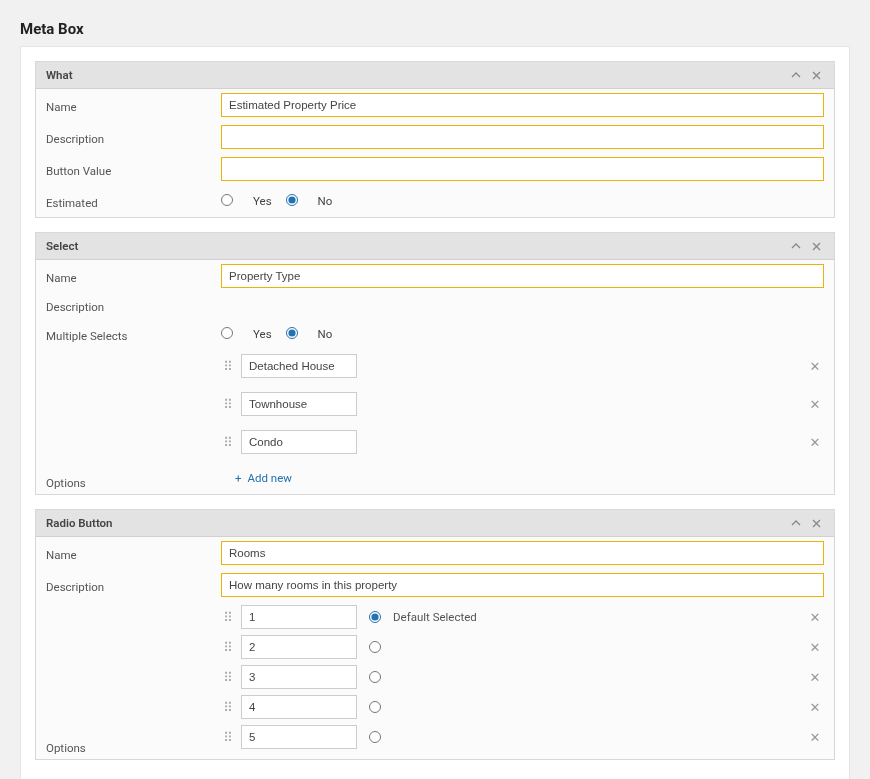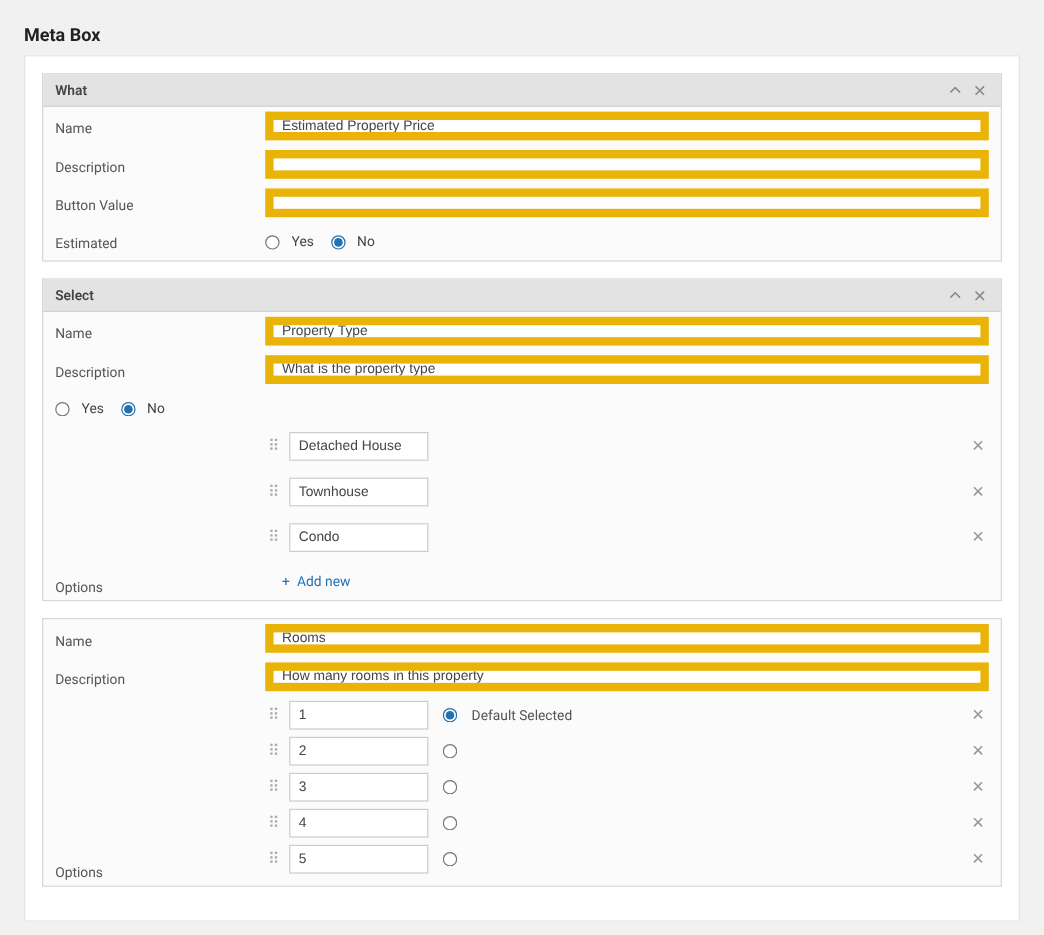--- a/index.html
+++ b/index.html
@@ -68,37 +68,37 @@
     font-size: 11.5px;
     color: #555;
     padding-top: 4px;
   }
   .val {
     flex: 1;
   }
   .tin {
     width: 100%;
     height: 24px;
-    border: 7px solid #eab308;
+    border: 1px solid #eab308;
     background: #fff;
     padding: 2px 7px;
     font-size: 11.5px;
     color: #444;
   }
   .radio-pair {
     display: flex;
     align-items: center;
     gap: 14px;
     font-size: 11.5px;
     height: 24px;
   }
   .radio-pair label {
     display: flex;
-    align-items: flex-end;
-    gap: 10px;
+    align-items: flex-start;
+    gap: 20px;
     cursor: pointer;
   }
   input[type=radio] {
     width: 12px; height: 12px;
     accent-color: #2271b1;
   }
   .opt-row {
     display: flex;
     align-items: center;
     gap: 6px;
@@ -215,23 +215,23 @@
               <path d="M1 1 L8 8 M8 1 L1 8" stroke="#888" stroke-width="1.3"></path>
             </svg>
         </span>
       </div>
       <div class="row">
         <div class="lbl">Name</div>
         <div class="val"><input class="tin" value="Property Type" style=""></div>
       </div>
       <div class="row">
         <div class="lbl">Description</div>
-        <div class="val"><input class="tin" value="What is the property type" style=""></div>
-      </div>
-      <div class="row">
+      </div>
+      <div class="row">
+        <div class="lbl">Multiple Selects</div>
         <div class="val">
           <div class="radio-pair">
             <label>
                 <input type="radio" name="mul1" style="">
                 <span>Yes</span>
               </label>
             <label>
                 <input type="radio" name="mul1" checked="" style="">
                 <span>No</span>
               </label>
@@ -258,20 +258,34 @@
           </div>
           <div class="addnew">
             <span>+</span>
             <span>Add new</span>
           </div>
         </div>
       </div>
     </div>
 
     <div class="field-block">
+      <div class="field-hdr">
+        <span>Radio Button</span>
+        <span class="spacer"></span>
+        <span class="hdr-ic">
+          <svg width="10" height="6" viewBox="0 0 10 6">
+              <path d="M1 5 L5 1 L9 5" stroke="#888" stroke-width="1.3" fill="none"></path>
+            </svg>
+        </span>
+        <span class="hdr-ic">
+          <svg width="9" height="9" viewBox="0 0 9 9">
+              <path d="M1 1 L8 8 M8 1 L1 8" stroke="#888" stroke-width="1.3"></path>
+            </svg>
+        </span>
+      </div>
       <div class="row">
         <div class="lbl">Name</div>
         <div class="val"><input class="tin" value="Rooms" style=""></div>
       </div>
       <div class="row">
         <div class="lbl">Description</div>
         <div class="val"><input class="tin" value="How many rooms in this property" style=""></div>
       </div>
       <div class="row row-top">
         <div class="lbl">Options</div>

